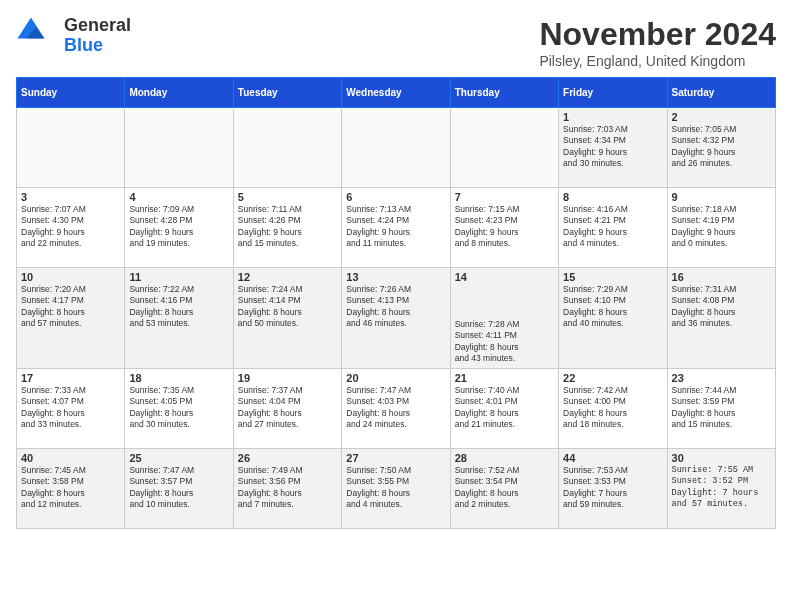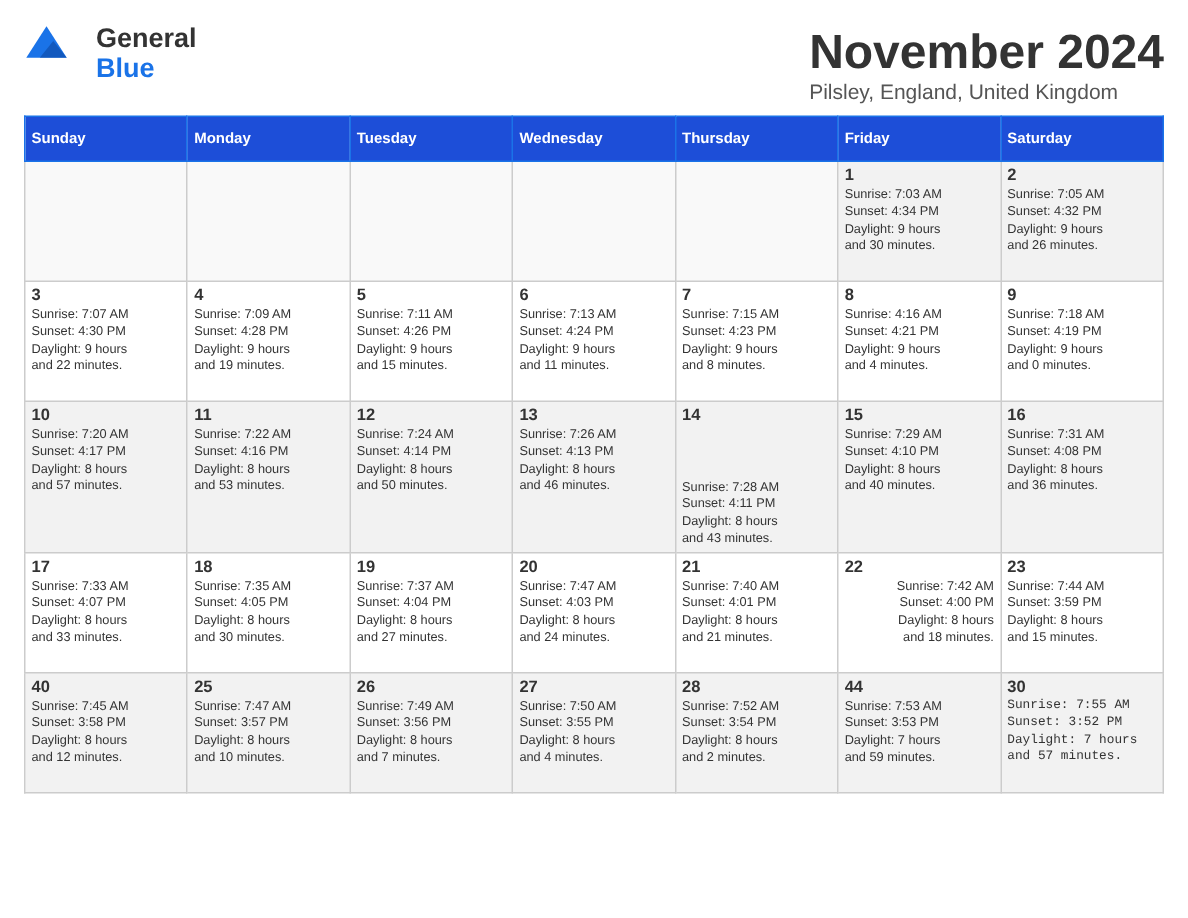--- a/index.html
+++ b/index.html
@@ -276,21 +276,21 @@
           </td>
           <td>
             <span class="day-number">21</span>
             <div class="day-info" style="white-space: pre-line;">Sunrise: 7:40 AM
 Sunset: 4:01 PM
 Daylight: 8 hours
 and 21 minutes.</div>
           </td>
           <td>
             <span class="day-number">22</span>
-            <div class="day-info" style="white-space: pre-line; text-align: right;">Sunrise: 7:42 AM
+            <div class="day-info" style="white-space: pre-line;">Sunrise: 7:42 AM
 Sunset: 4:00 PM
 Daylight: 8 hours
 and 18 minutes.</div>
           </td>
           <td>
             <span class="day-number">23</span>
             <div class="day-info" style="white-space: pre-line;">Sunrise: 7:44 AM
 Sunset: 3:59 PM
 Daylight: 8 hours
 and 15 minutes.</div>

